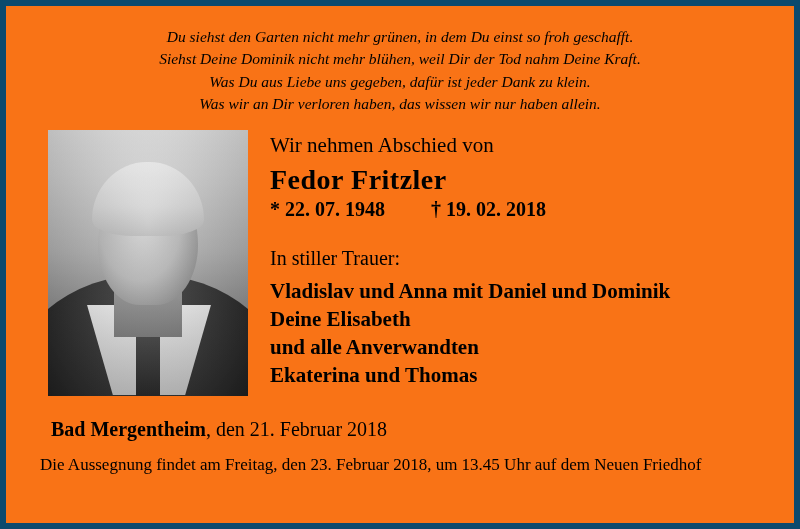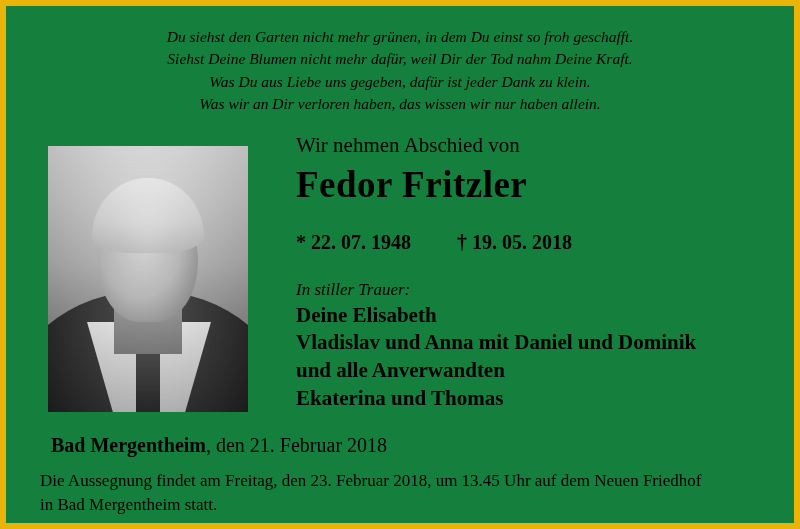--- a/index.html
+++ b/index.html
@@ -12,22 +12,22 @@
     height: 529px;
     font-family: "Liberation Serif", serif;
     color: #000000;
     overflow: hidden;
   }
   .obituary {
     position: relative;
     width: 800px;
     height: 529px;
     box-sizing: border-box;
-    border: 6px solid #eab308;
-    background: #15803d;
+    border: 6px solid #0c4a6e;
+    background: #f97316;
   }
   .inner {
     position: absolute;
     inset: 0;
     padding: 14px 30px 10px 30px;
     box-sizing: border-box;
   }
 
   
   .poem {
@@ -37,22 +37,21 @@
     line-height: 1.45;
     margin: 6px 0 14px 0;
   }
   .poem div {
     white-space: nowrap;
   }
 
   
   .main {
     display: flex;
-    align-items: flex-end;
-    gap: 26px;
+    align-items: flex-start;
   }
   .portrait-wrap {
     width: 212px;
     flex: 0 0 212px;
     padding-left: 12px;
     box-sizing: border-box;
   }
   .portrait {
     width: 200px;
     height: 266px;
@@ -140,39 +139,38 @@
     flex: 1 1 auto;
     padding-left: 22px;
     padding-top: 2px;
   }
   .intro {
     font-size: 21px;
     line-height: 1.25;
     margin-bottom: 6px;
   }
   .name {
-    font-size: 37px;
+    font-size: 28px;
     font-weight: bold;
     letter-spacing: 0.5px;
     line-height: 1.12;
-    margin: 2px 0 25px 0;
+    margin: 2px 0 3px 0;
   }
   .dates {
     font-size: 20px;
     font-weight: bold;
     margin-bottom: 26px;
   }
   .dates .sep {
     display: inline-block;
     width: 36px;
   }
   .mourn-label {
-    font-size: 17px;
-    margin-bottom: 2px;
-    font-style: italic;
+    font-size: 20px;
+    margin-bottom: 8px;
   }
   .mourners {
     font-size: 21px;
     font-weight: bold;
     line-height: 1.32;
   }
 
   
   .place-line {
     font-size: 20px;
@@ -188,21 +186,21 @@
   }
 </style>
 </head>
 <body>
 
 <div class="obituary">
   <div class="inner">
 
     <div class="poem">
       <div>Du siehst den Garten nicht mehr grünen, in dem Du einst so froh geschafft.</div>
-      <div>Siehst Deine Blumen nicht mehr dafür, weil Dir der Tod nahm Deine Kraft.</div>
+      <div>Siehst Deine Dominik nicht mehr blühen, weil Dir der Tod nahm Deine Kraft.</div>
       <div>Was Du aus Liebe uns gegeben, dafür ist jeder Dank zu klein.</div>
       <div>Was wir an Dir verloren haben, das wissen wir nur haben allein.</div>
     </div>
 
     <div class="main">
 
       <div class="portrait-wrap">
         <div class="portrait">
           <div class="bg"></div>
           <div class="shoulder"></div>
@@ -215,36 +213,35 @@
           <div class="vignette"></div>
         </div>
       </div>
 
       <div class="details">
         <div class="intro">Wir nehmen Abschied von</div>
         <div class="name">Fedor Fritzler</div>
         <div class="dates">
           <span>* 22. 07. 1948</span>
           <span class="sep"></span>
-          <span>† 19. 05. 2018</span>
+          <span>† 19. 02. 2018</span>
         </div>
         <div class="mourn-label">In stiller Trauer:</div>
         <div class="mourners">
+          <div>Vladislav und Anna mit Daniel und Dominik</div>
           <div>Deine Elisabeth</div>
-          <div>Vladislav und Anna mit Daniel und Dominik</div>
           <div>und alle Anverwandten</div>
           <div>Ekaterina und Thomas</div>
         </div>
       </div>
 
     </div>
 
     <div class="place-line">
       <span class="city">Bad Mergentheim</span><span>, den 21. Februar 2018</span>
     </div>
 
     <div class="note">
       <div>Die Aussegnung findet am Freitag, den 23. Februar 2018, um 13.45 Uhr auf dem Neuen Friedhof</div>
-      <div>in Bad Mergentheim statt.</div>
     </div>
 
   </div>
 </div>
 
 </body></html>

